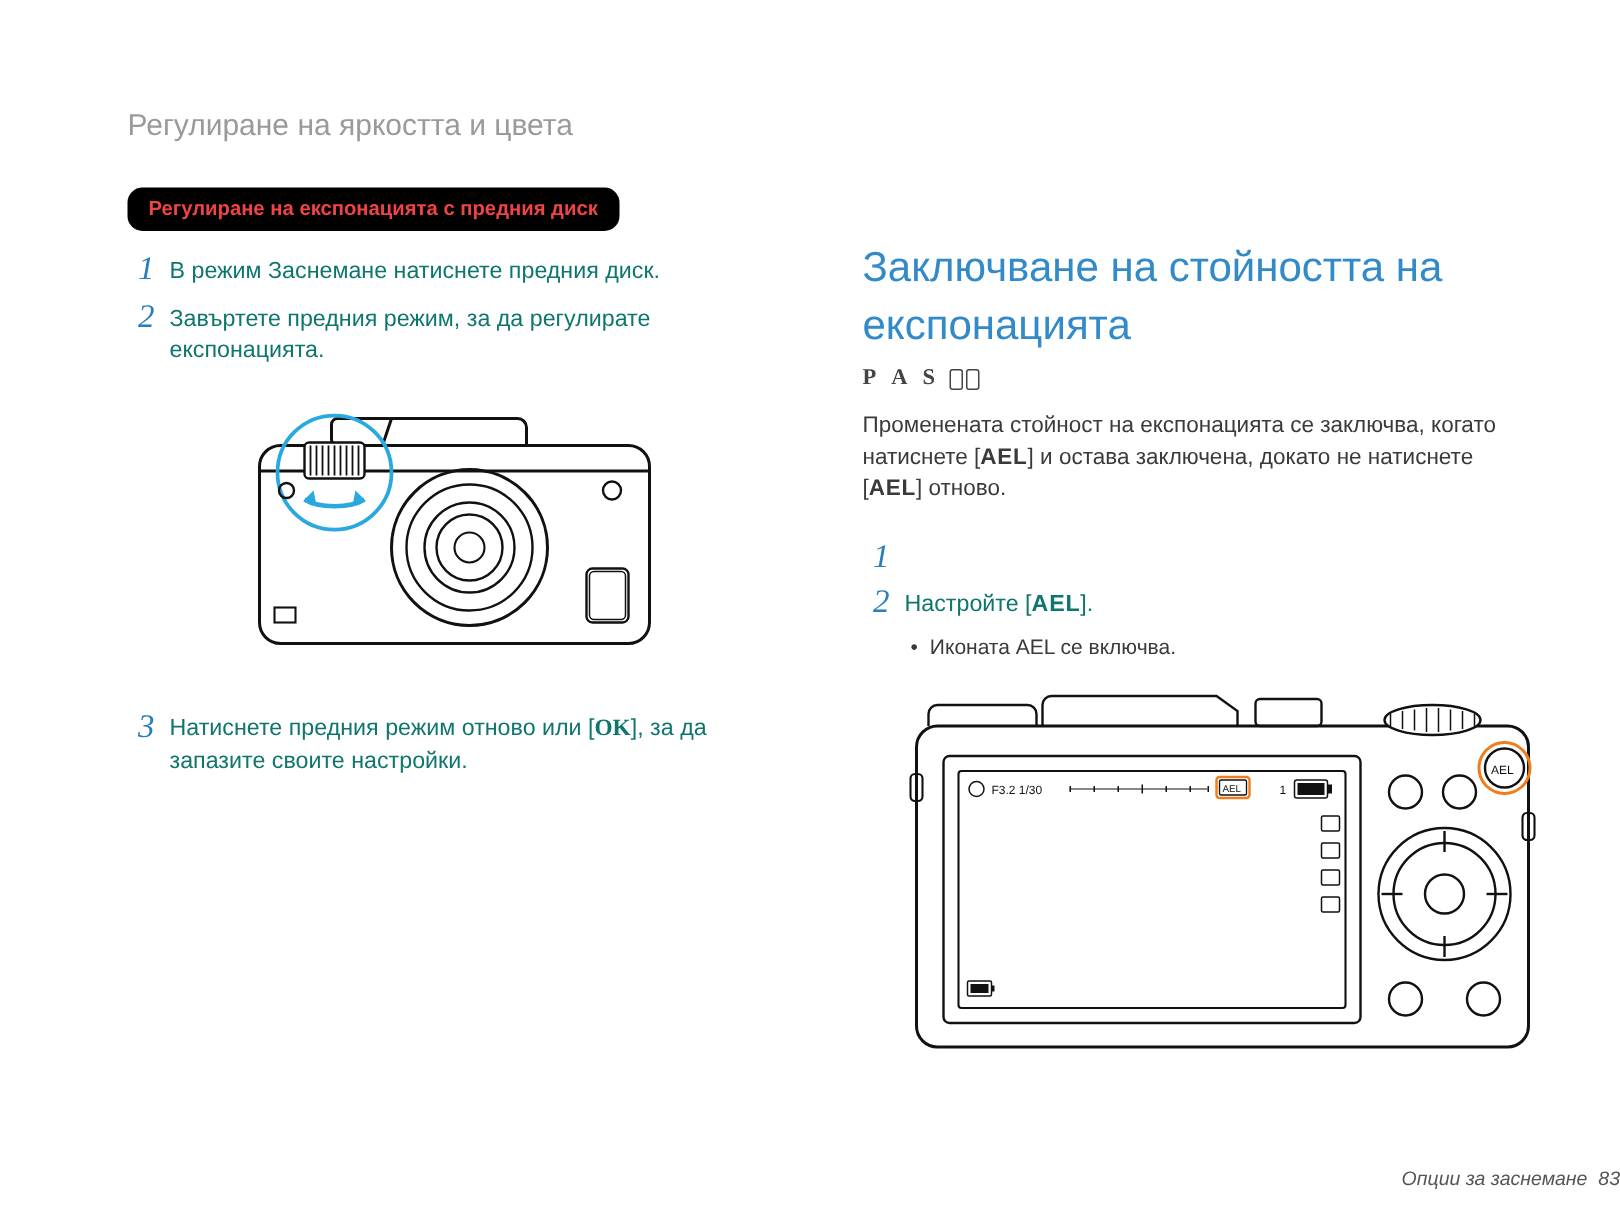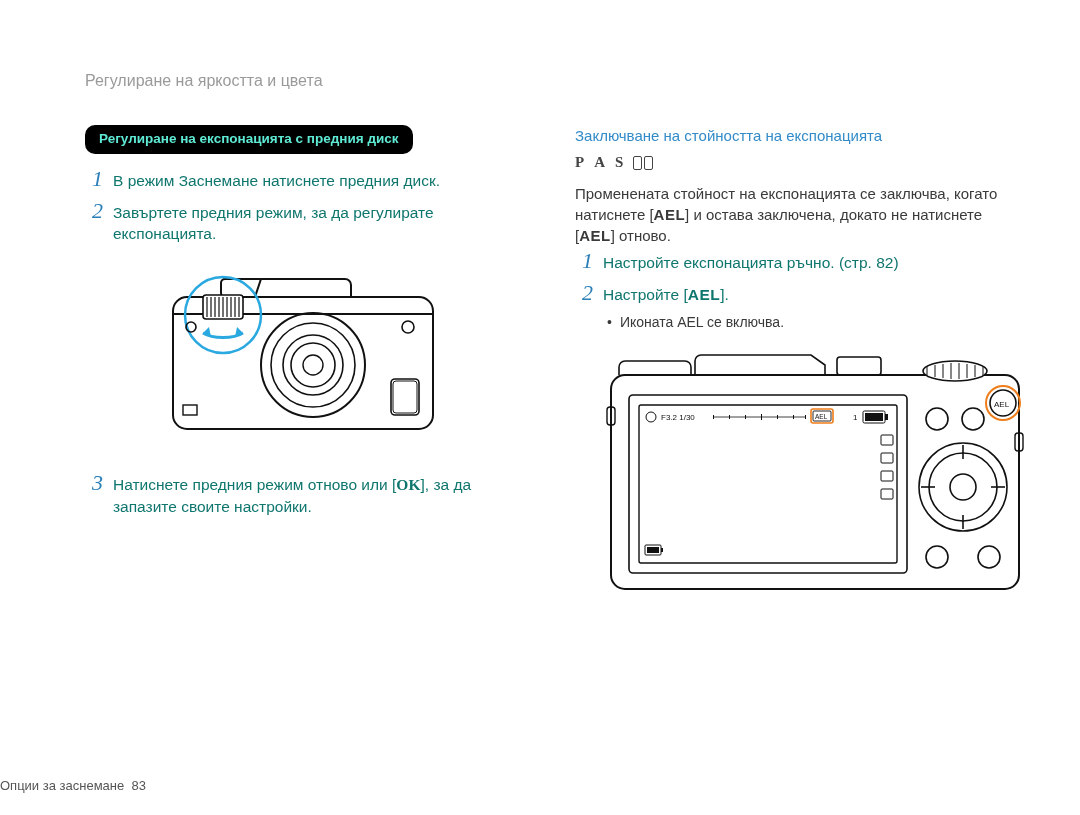--- a/index.html
+++ b/index.html
@@ -21,32 +21,32 @@
   }
   .col {
     flex: 1 1 0;
     min-width: 0;
   }
   .breadcrumb {
     position: absolute;
     top: 70px;
     left: 85px;
     color: #9a9a9a;
-    font-size: 16px;
+    font-size: 20px;
   }
   .col-left {
     padding-top: 55px;
   }
   .col-right {
     padding-top: 55px;
   }
   .black-pill {
     display: inline-block;
     background: #000;
-    color: #5eead4;
+    color: #ef4444;
     border-radius: 10px;
     padding: 5px 14px;
     font-size: 13.5px;
     font-weight: bold;
     margin-bottom: 14px;
   }
   .steps { }
   .step {
     display: flex;
     gap: 10px;
@@ -74,23 +74,24 @@
   }
   .bullet-list .bullet-row {
     display: flex;
     gap: 8px;
   }
   .bullet-dot {
     color: #3a3a3a;
   }
   .h2-blue {
     color: #328bc8;
-    font-size: 15px;
+    font-size: 28px;
     font-weight: normal;
     margin-bottom: 6px;
+    margin-top: 33px;
   }
   .mode-row {
     letter-spacing: 4px;
     font-size: 15px;
     color: #444;
     margin-bottom: 10px;
     display: flex;
     align-items: center;
     gap: 6px;
   }
@@ -118,23 +119,24 @@
     width: 100%;
     text-align: left;
     margin-top: 14px;
     padding-left: 30px;
   }
   .footer {
     position: absolute;
     bottom: 20px;
     left: 0;
     width: 100%;
-    text-align: left;
+    text-align: right;
     font-size: 13px;
     color: #555;
+    font-style: italic;
   }
   
   .video-icon {
     display:inline-block;
     width:20px;height:14px;
     position:relative;
   }
   .video-icon::before{
     content:"";
     position:absolute;
@@ -148,21 +150,21 @@
     content:"";
     position:absolute;
     right:0;top:0;
     width:9px;height:14px;
     border:1.2px solid #444;
     border-radius:2px;
     box-sizing:border-box;
   }
   .intro-p {
     font-size: 15px;
-    margin-bottom: 4px;
+    margin-bottom: 24px;
   }
 </style>
 </head>
 <body>
 
 <div class="breadcrumb">Регулиране на яркостта и цвета</div>
 
 <div class="page">
 
   <div class="col col-left">
@@ -246,21 +248,20 @@
       <span class="video-icon"></span>
     </div>
 
     <div class="intro-p">
       <span>Променената стойност на експонацията се заключва, когато натиснете [</span><span class="ael-key">AEL</span><span>] и остава заключена, докато не натиснете [</span><span class="ael-key">AEL</span><span>] отново.</span>
     </div>
 
     <div class="steps">
       <div class="step">
         <div class="step-num">1</div>
-        <div class="step-text">Настройте експонацията ръчно. (стр. 82)</div>
       </div>
       <div class="step">
         <div class="step-num">2</div>
         <div class="step-text">
           <span>Настройте [</span><span class="ael-key">AEL</span><span>].</span>
         </div>
       </div>
       <div class="bullet-list">
         <div class="bullet-row">
           <span class="bullet-dot">•</span>

